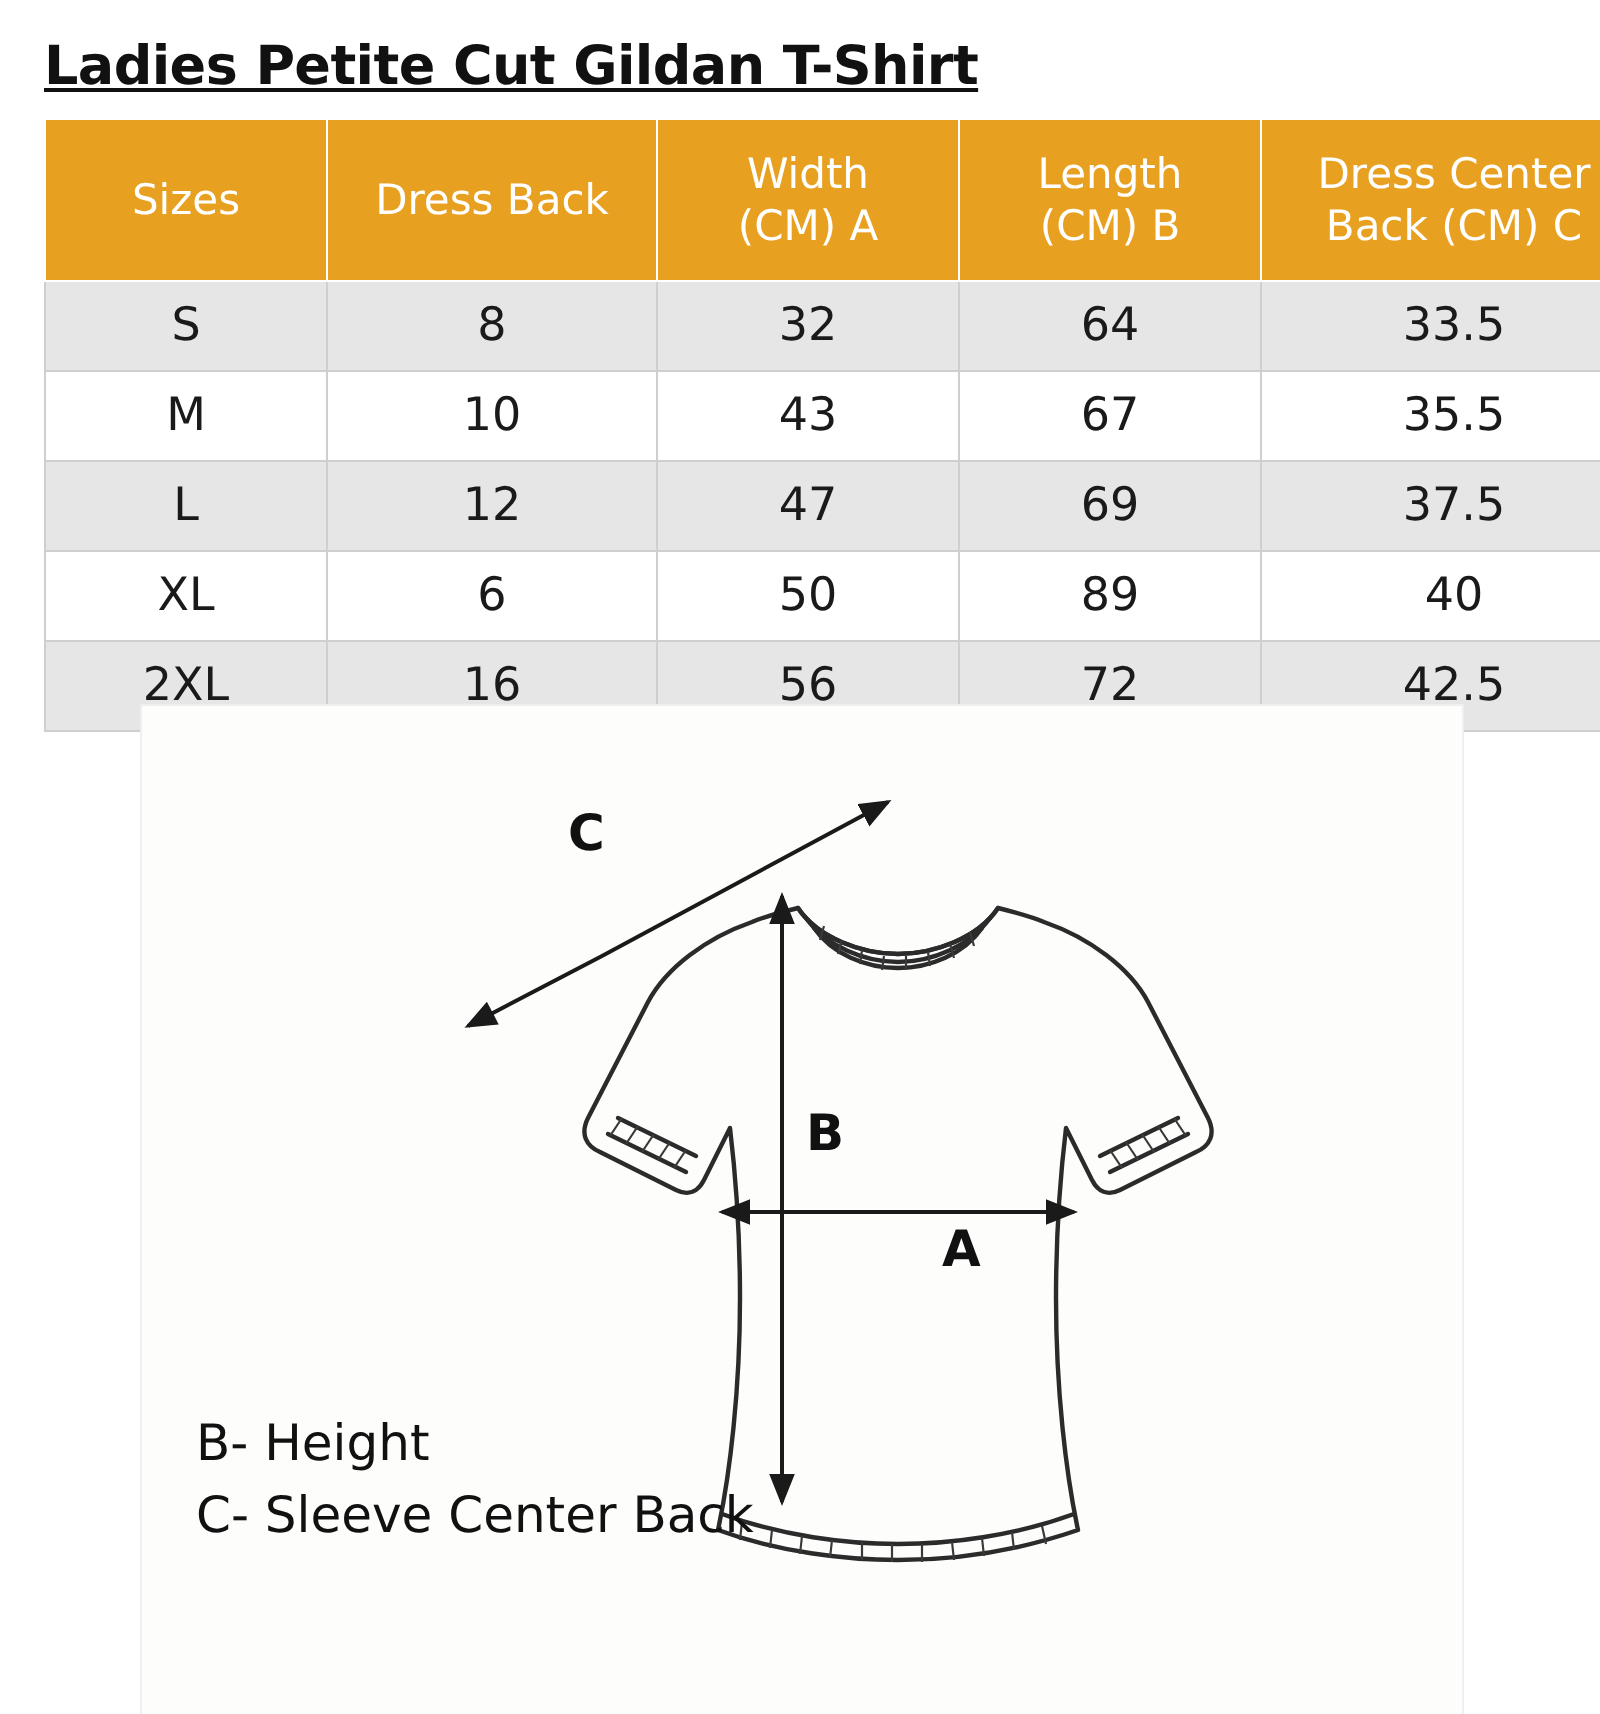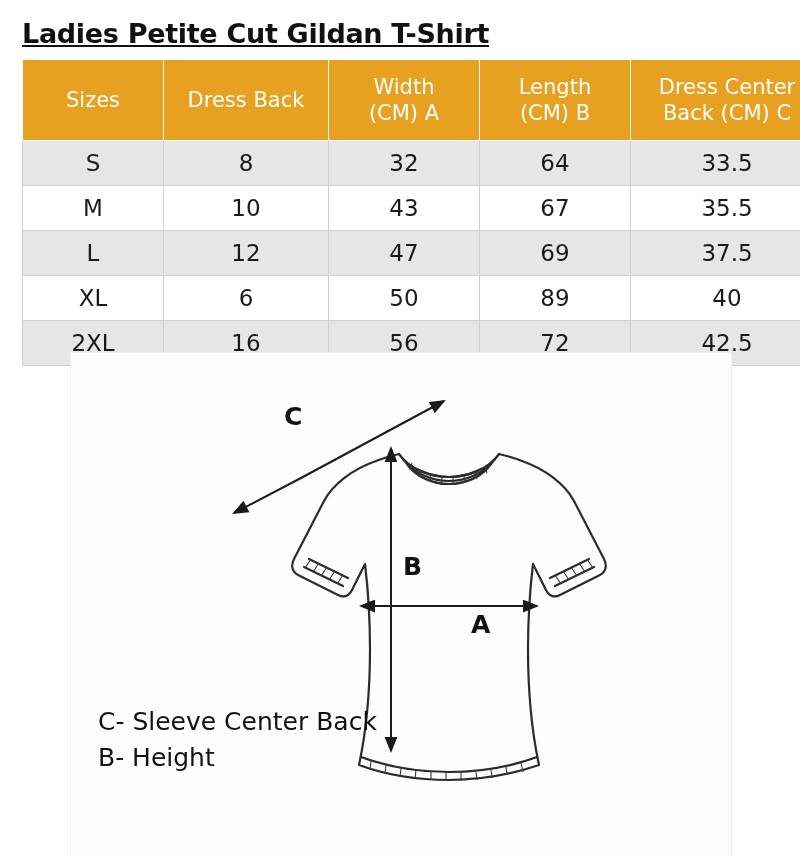--- a/index.html
+++ b/index.html
@@ -254,17 +254,17 @@
 
       <line x1="320" y1="95" x2="320" y2="398" stroke="#1a1a1a" stroke-width="2" marker-start="url(#arrow-start)" marker-end="url(#arrow-end)"></line>
       <text x="332" y="222" font-family="DejaVu Sans, sans-serif" font-size="25" font-weight="bold" fill="#111111">B</text>
 
       <polyline points="163,160 230,125 373,48" fill="none" stroke="#1a1a1a" stroke-width="2" marker-start="url(#arrow-start)" marker-end="url(#arrow-end)"></polyline>
       <text x="213" y="72" font-family="DejaVu Sans, sans-serif" font-size="25" font-weight="bold" fill="#111111">C</text>
     </svg>
   </div>
 
   <div class="legend">
+    <div>B- Height</div>
     <div>C- Sleeve Center Back</div>
-    <div>B- Height</div>
   </div>
 
 </div>
 
 </body></html>

